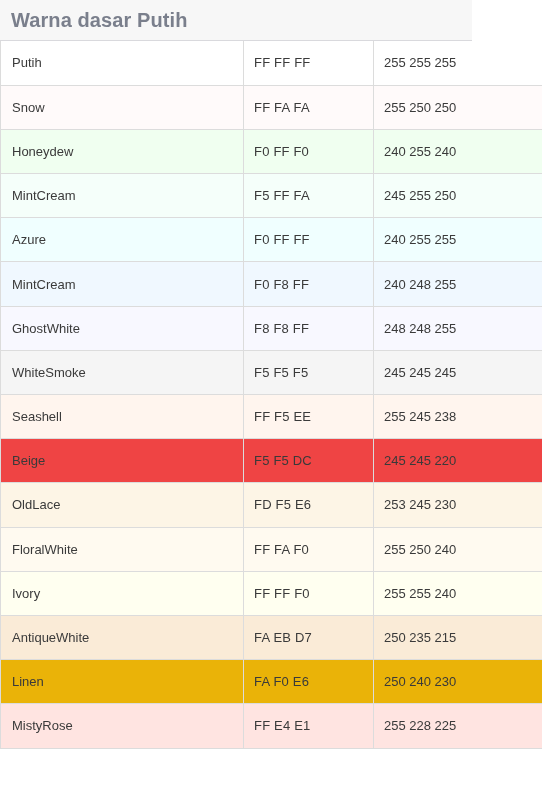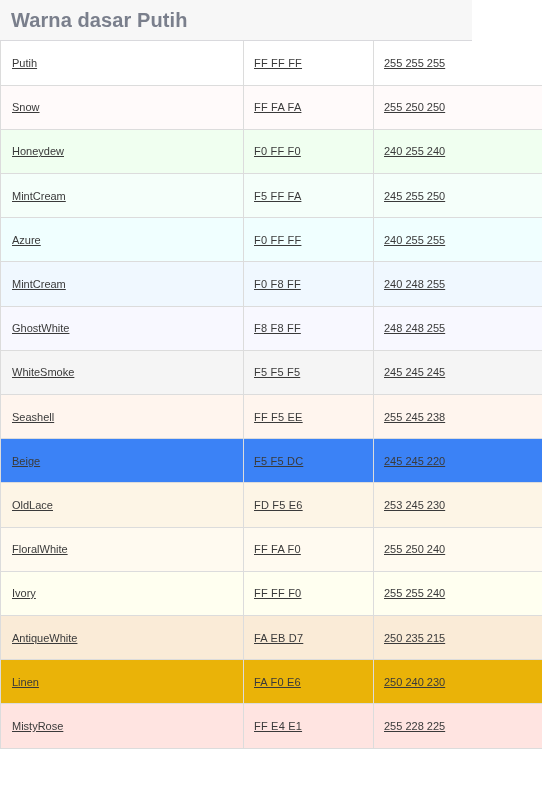--- a/index.html
+++ b/index.html
@@ -41,23 +41,22 @@
     letter-spacing: 0.1px;
     line-height: 1;
     white-space: nowrap;
   }
 
   
   table.color-table {
     width: 542px;
     border-collapse: collapse;
     table-layout: fixed;
-    font-size: 11px;
+    font-size: 13px;
     color: #3a3a3a;
-    text-decoration: underline;
   }
   table.color-table col.c-name { width: 243px; }
   table.color-table col.c-hex  { width: 130px; }
   table.color-table col.c-rgb  { width: 169px; }
 
   table.color-table tr {
     height: 44.2px;
   }
   table.color-table td {
     border-bottom: 1px solid #dcdcdc;
@@ -134,21 +133,21 @@
         <tr style="background: rgb(245, 245, 245);">
           <td class="cell-name">WhiteSmoke</td>
           <td class="cell-hex">F5 F5 F5</td>
           <td class="cell-rgb">245 245 245</td>
         </tr>
         <tr style="background: rgb(255, 245, 238);">
           <td class="cell-name">Seashell</td>
           <td class="cell-hex">FF F5 EE</td>
           <td class="cell-rgb">255 245 238</td>
         </tr>
-        <tr style="background: #3b82f6; border-radius: 21px;">
+        <tr style="background: #ef4444; border-radius: 21px;">
           <td class="cell-name">Beige</td>
           <td class="cell-hex">F5 F5 DC</td>
           <td class="cell-rgb">245 245 220</td>
         </tr>
         <tr style="background: rgb(253, 245, 230); padding-left: 36px;">
           <td class="cell-name">OldLace</td>
           <td class="cell-hex">FD F5 E6</td>
           <td class="cell-rgb">253 245 230</td>
         </tr>
         <tr style="background: rgb(255, 250, 240);">

